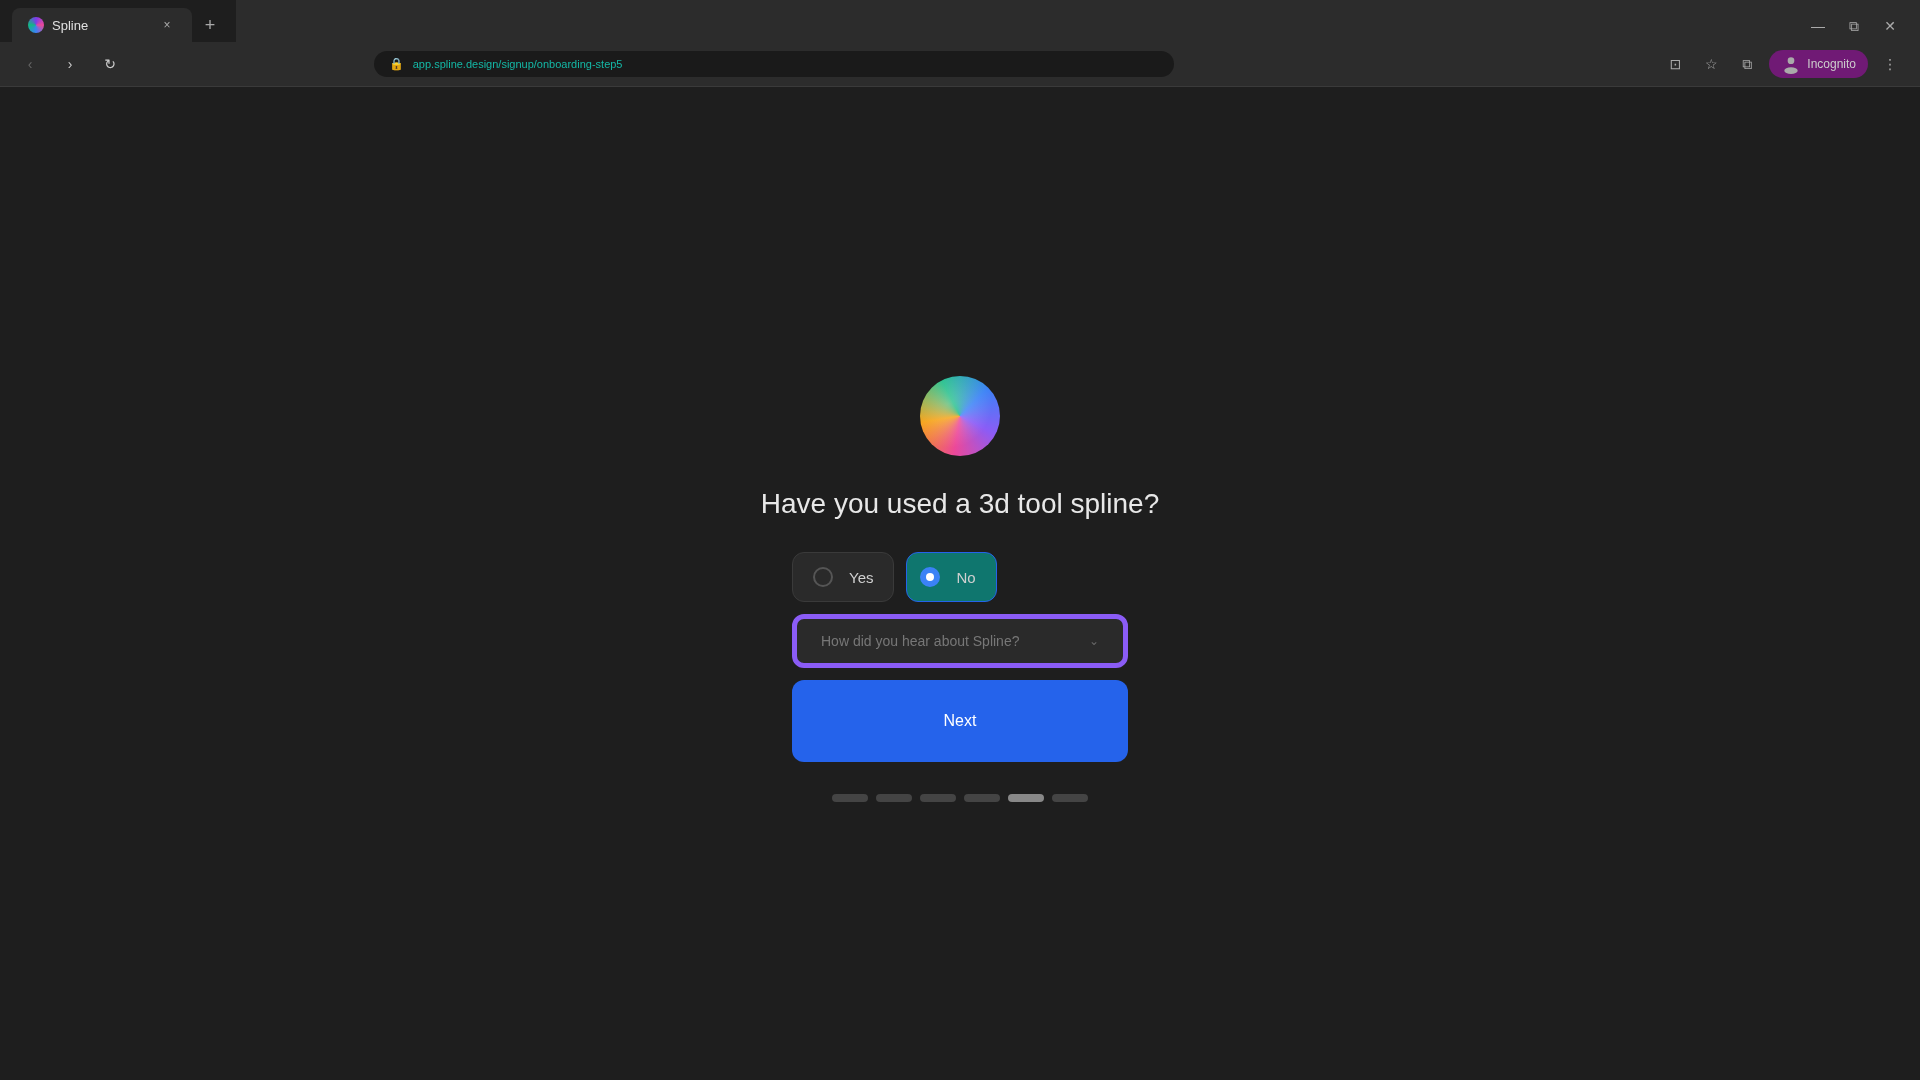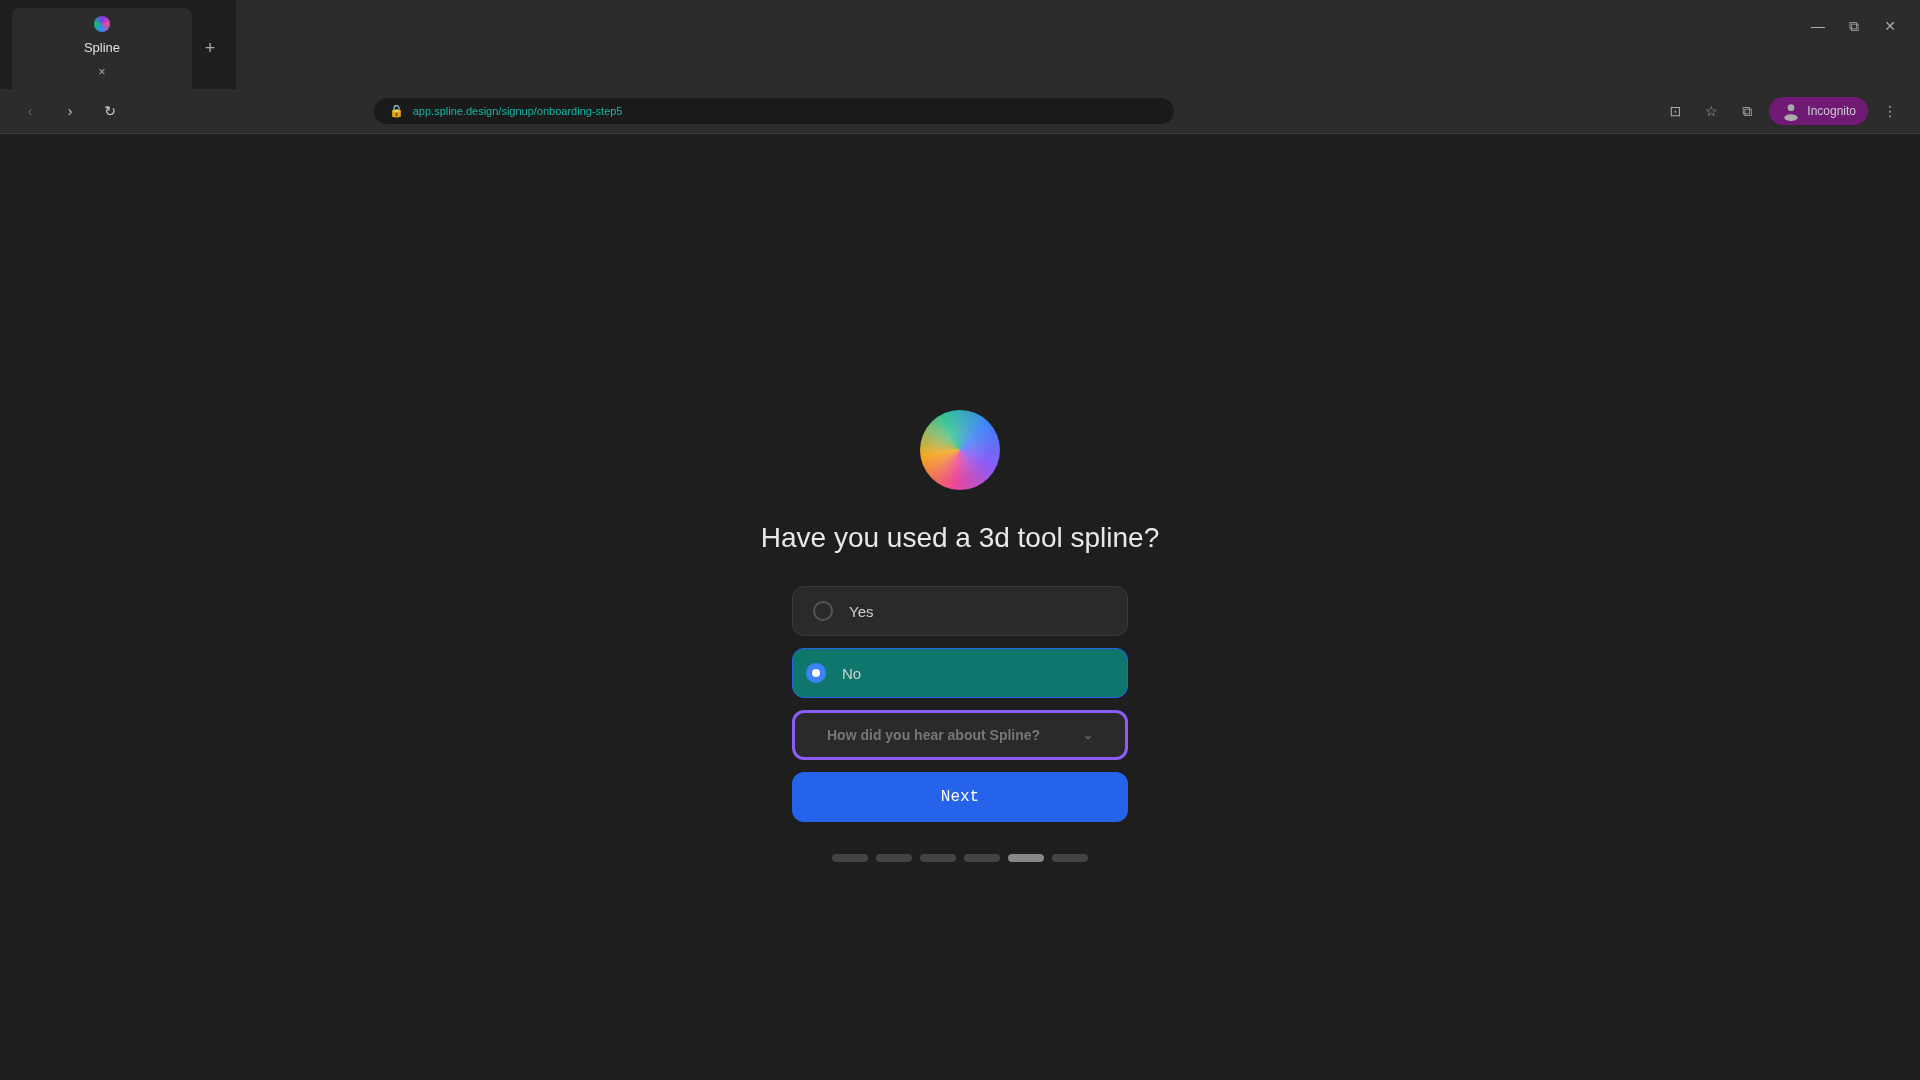--- a/index.html
+++ b/index.html
@@ -30,21 +30,20 @@
     .tab {
       display: flex;
       align-items: center;
       gap: 8px;
       background: #2c2c2c;
       padding: 8px 16px;
       border-radius: 8px 8px 0 0;
       min-width: 180px;
       max-width: 240px;
       cursor: pointer;
-      flex-direction: column;
     }
 
     .tab-favicon {
       width: 16px;
       height: 16px;
       border-radius: 50%;
       background: conic-gradient(from 0deg, #7c3aed, #ec4899, #3b82f6, #10b981, #7c3aed);
       flex-shrink: 0;
     }
 
@@ -191,21 +190,21 @@
 
     .question-title {
       font-size: 28px;
       color: #e8e8e8;
       font-weight: 400;
       margin-bottom: 32px;
     }
 
     .options-container {
       display: flex;
-      flex-direction: column;
+      flex-direction: row;
       gap: 12px;
       width: 336px;
       margin-bottom: 12px;
     }
 
     .option-item {
       display: flex;
       align-items: center;
       gap: 16px;
       padding: 14px 20px;
@@ -242,52 +241,50 @@
     .radio-circle.selected::after {
       content: '';
       width: 8px;
       height: 8px;
       border-radius: 50%;
       background: white;
     }
 
     .dropdown {
       width: 336px;
-      padding: 14px 32px;
+      padding: 14px 24px;
       border-radius: 12px;
-      border: 3px solid #8b5cf6;
+      border: 5px solid #8b5cf6;
       background: #2a2a2a;
       display: flex;
       align-items: center;
       justify-content: space-between;
       cursor: pointer;
       margin-bottom: 12px;
       color: #777;
       font-size: 14px;
-      font-weight: bold;
     }
 
     .chevron-down {
       color: #666;
       font-size: 12px;
     }
 
     .next-button {
       width: 336px;
-      padding: 16px;
+      padding: 32px;
       border-radius: 12px;
       background: #2563eb;
       color: white;
       font-size: 16px;
       font-weight: 500;
       text-align: center;
       cursor: pointer;
       border: none;
       margin-bottom: 32px;
-      font-family: Liberation Mono, monospace;
     }
 
     
     .progress-dots {
       display: flex;
       gap: 8px;
       align-items: center;
     }
 
     .dot {

